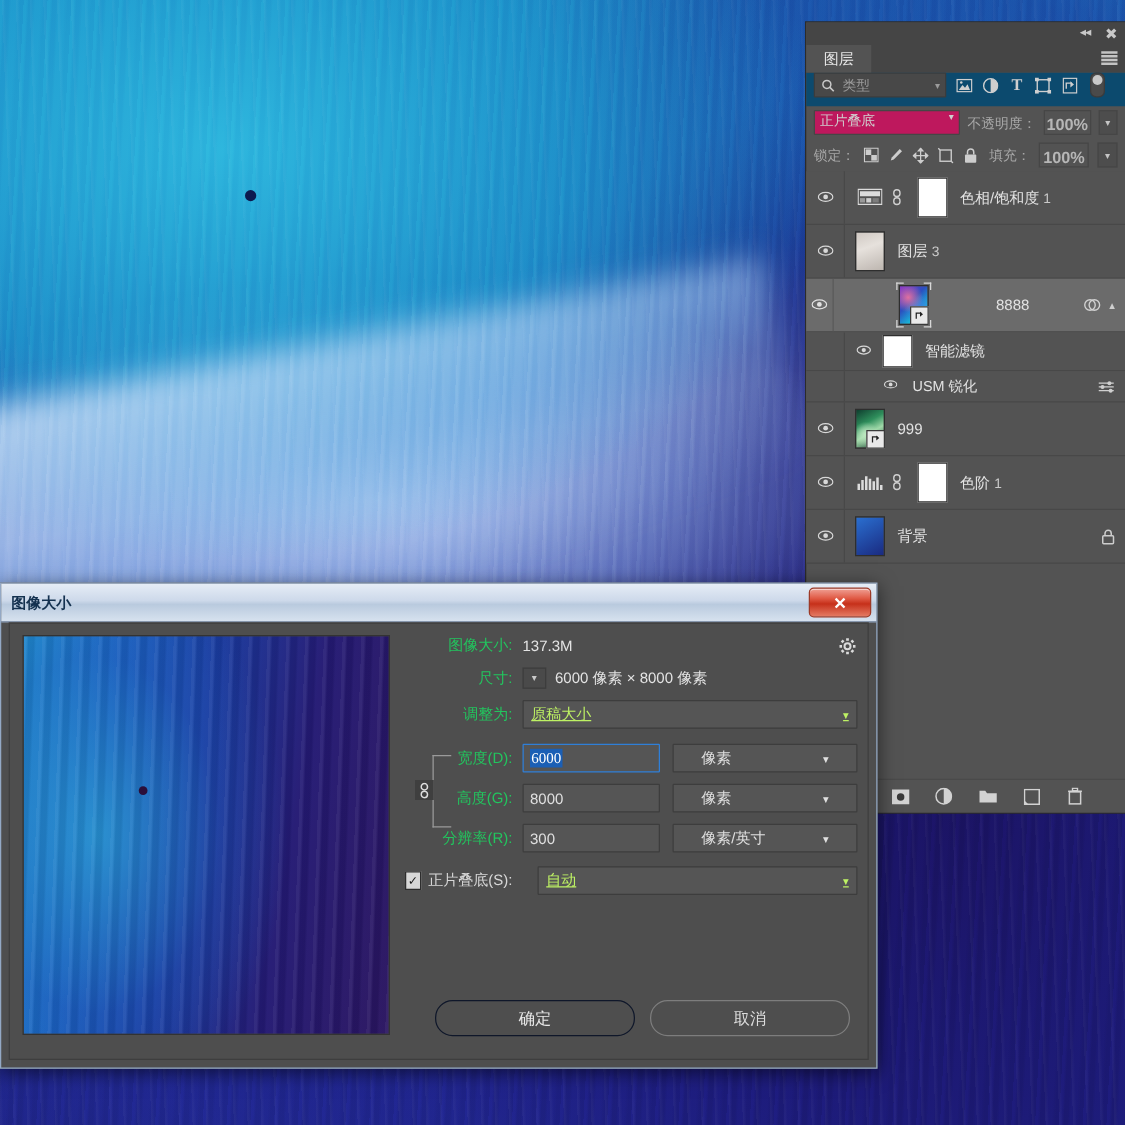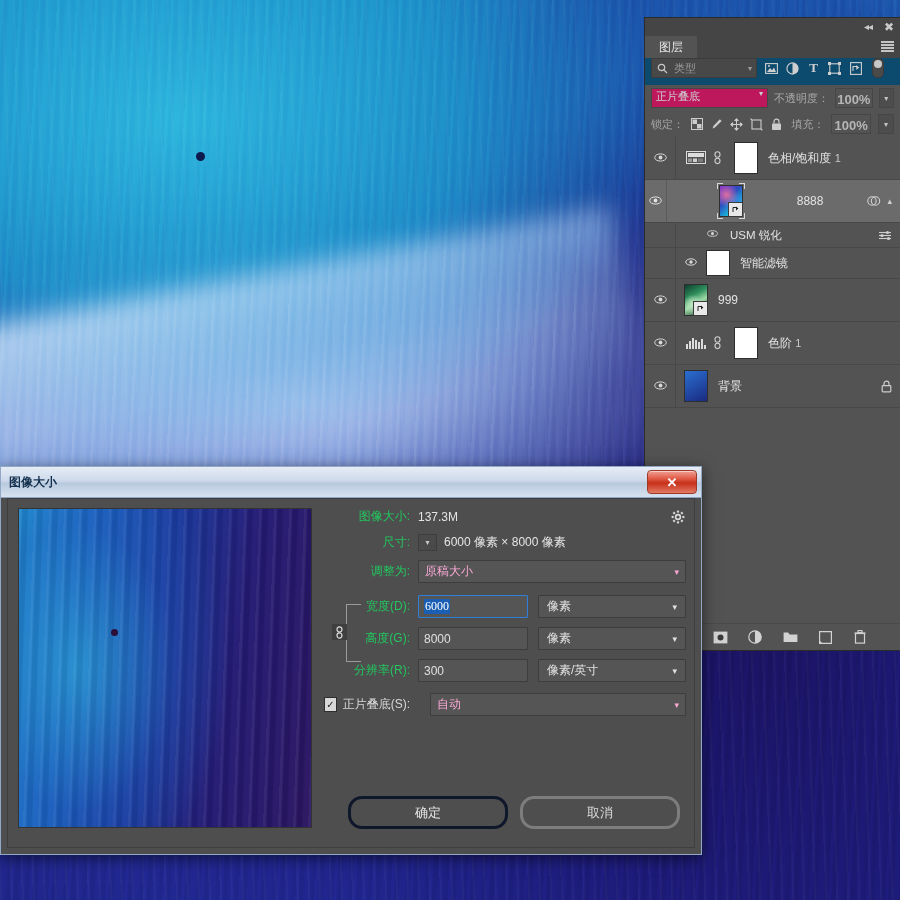--- a/index.html
+++ b/index.html
@@ -333,37 +333,37 @@
     display: inline-flex; align-items: center; justify-content: center; cursor: pointer;
   }
   .caret-btn {
     width: 17px; height: 15px; background: #4a4a4a; border: 1px solid #3d3d3d;
     display: inline-flex; align-items: center; justify-content: center;
     color: #c8c8c8; font-size: 8px; margin-right: 7px; cursor: pointer;
   }
   .sel-wide {
     flex: 1; height: 21px; background: #555; border: 1px solid #3d3d3d;
     display: flex; align-items: center; justify-content: space-between;
-    padding: 0 6px; color: #f9a8d4; font-size: 12px; border-radius: 1px;
+    padding: 0 6px; color: #bef264; font-size: 12px; border-radius: 1px; text-decoration: underline;
   }
   .input-box {
     width: 98px; height: 21px; background: #555; border: 1px solid #3d3d3d;
     display: flex; align-items: center; padding: 0 5px; color: #e0e0e0;
     font-size: 12px; border-radius: 1px;
   }
   .input-box.focused {
     border: 1px solid #2f7fd8; background: #555; font-family: Liberation Serif, serif;
   }
   .input-box.focused .ival {
     background: #1b5fb5; color: #fff; padding: 0 1px;
   }
   .unit-sel {
     margin-left: 10px; flex: 1; height: 21px; background: #555; border: 1px solid #3d3d3d;
     display: flex; align-items: center; justify-content: space-between;
-    padding: 0 8px; color: #e0e0e0; font-size: 12px; border-radius: 1px;
+    padding: 0 22px; color: #e0e0e0; font-size: 12px; border-radius: 1px;
   }
   .chain {
     position: absolute; left: 8px; top: 96px;
     width: 30px; height: 56px;
     display: flex; align-items: center;
   }
   .chain .bracket {
     position: absolute; left: 14px; top: 0; width: 14px; height: 56px;
     border: 1.4px solid #9a9a9a; border-right: none;
   }
@@ -377,21 +377,21 @@
     width: 13px; height: 13px; background: #d8d8d8; border: 1px solid #2e2e2e;
     display: inline-flex; align-items: center; justify-content: center;
     color: #1d1d1d; font-size: 10px; margin-right: 6px; cursor: pointer;
   }
   .btn-row {
     position: absolute; left: 340px; right: 14px; bottom: 18px;
     display: flex; gap: 12px;
   }
   .dbtn {
     flex: 1; height: 27px; border-radius: 14px;
-    background: #4e4e4e; border: 3px solid #0f172a;
+    background: #4e4e4e; border: 1px solid #0f172a;
     display: flex; align-items: center; justify-content: center;
     color: #e8e8e8; font-size: 13px; cursor: pointer;
   }
   .dbtn.secondary { border-color: #7d7d7d; color: #dcdcdc; }
 
   svg { display: block; }
 </style>
 </head>
 <body>
 
@@ -544,20 +544,35 @@
               <rect x="2" y="7.2" width="5" height="5.4" rx="2.5" fill="none" stroke="#d0d0d0" stroke-width="1.1"></rect>
             </svg>
         </span>
         <span class="thumb white narrow"></span>
         <span class="layer-name">
           <span>色相/饱和度</span>
           <span class="suffix">1</span>
         </span>
       </div>
 
+      <div class="layer-row">
+        <div class="eye-cell">
+          <span class="eye">
+            <svg width="13" height="9" viewBox="0 0 13 9">
+                <ellipse cx="6.5" cy="4.5" rx="5.8" ry="3.6" fill="none" stroke="#d8d8d8" stroke-width="1"></ellipse>
+                <circle cx="6.5" cy="4.5" r="1.9" fill="#d8d8d8"></circle>
+              </svg>
+          </span>
+        </div>
+        <span class="thumb narrow thumb-art-tex"></span>
+        <span class="layer-name">
+          <span>图层</span>
+          <span class="suffix">3</span>
+        </span>
+      </div>
 
       <div class="layer-row selected">
         <div class="eye-cell">
           <span class="eye">
             <svg width="13" height="9" viewBox="0 0 13 9">
                 <ellipse cx="6.5" cy="4.5" rx="5.8" ry="3.6" fill="none" stroke="#e2e2e2" stroke-width="1"></ellipse>
                 <circle cx="6.5" cy="4.5" r="1.9" fill="#e2e2e2"></circle>
               </svg>
           </span>
         </div>
@@ -583,20 +598,36 @@
           <span>
             <svg width="14" height="12" viewBox="0 0 14 12">
                 <circle cx="5" cy="6" r="4.2" fill="none" stroke="#d2d2d2" stroke-width="1.1"></circle>
                 <circle cx="8.5" cy="6" r="4.2" fill="none" stroke="#d2d2d2" stroke-width="1.1"></circle>
               </svg>
           </span>
           <span style="font-size:9px;color:#cfcfcf;">▴</span>
         </span>
       </div>
 
+      <div class="layer-row sub" style="height:30px;">
+        <div class="eye-cell" style="width:30px;border-right:1px solid #484848;"></div>
+        <div style="width:30px;display:flex;align-items:center;justify-content:center;">
+          <span class="eye">
+            <svg width="12" height="8" viewBox="0 0 12 8">
+                <ellipse cx="6" cy="4" rx="5.3" ry="3.2" fill="none" stroke="#d8d8d8" stroke-width="1"></ellipse>
+                <circle cx="6" cy="4" r="1.7" fill="#d8d8d8"></circle>
+              </svg>
+          </span>
+        </div>
+        <span class="thumb white" style="width:22px;height:24px;margin-left:0;"></span>
+        <span class="layer-name">
+          <span>智能滤镜</span>
+        </span>
+      </div>
+
       <div class="layer-row sub" style="height:24px;">
         <div class="eye-cell" style="width:30px;border-right:1px solid #484848;"></div>
         <div style="width:44px;display:flex;align-items:center;justify-content:flex-end;padding-right:4px;">
           <span class="eye">
             <svg width="11" height="7" viewBox="0 0 11 7">
                 <ellipse cx="5.5" cy="3.5" rx="4.9" ry="2.8" fill="none" stroke="#d8d8d8" stroke-width="0.9"></ellipse>
                 <circle cx="5.5" cy="3.5" r="1.5" fill="#d8d8d8"></circle>
               </svg>
           </span>
         </div>
@@ -607,36 +638,20 @@
           <span>
             <svg width="14" height="11" viewBox="0 0 14 11">
                 <line x1="1" y1="2.5" x2="13" y2="2.5" stroke="#cfcfcf" stroke-width="1.1"></line>
                 <line x1="1" y1="5.5" x2="13" y2="5.5" stroke="#cfcfcf" stroke-width="1.1"></line>
                 <line x1="1" y1="8.5" x2="13" y2="8.5" stroke="#cfcfcf" stroke-width="1.1"></line>
                 <circle cx="9.5" cy="2.5" r="1.6" fill="#cfcfcf"></circle>
                 <circle cx="4" cy="5.5" r="1.6" fill="#cfcfcf"></circle>
                 <circle cx="10.5" cy="8.5" r="1.6" fill="#cfcfcf"></circle>
               </svg>
           </span>
-        </span>
-      </div>
-
-      <div class="layer-row sub" style="height:30px;">
-        <div class="eye-cell" style="width:30px;border-right:1px solid #484848;"></div>
-        <div style="width:30px;display:flex;align-items:center;justify-content:center;">
-          <span class="eye">
-            <svg width="12" height="8" viewBox="0 0 12 8">
-                <ellipse cx="6" cy="4" rx="5.3" ry="3.2" fill="none" stroke="#d8d8d8" stroke-width="1"></ellipse>
-                <circle cx="6" cy="4" r="1.7" fill="#d8d8d8"></circle>
-              </svg>
-          </span>
-        </div>
-        <span class="thumb white" style="width:22px;height:24px;margin-left:0;"></span>
-        <span class="layer-name">
-          <span>智能滤镜</span>
         </span>
       </div>
 
       <div class="layer-row">
         <div class="eye-cell">
           <span class="eye">
             <svg width="13" height="9" viewBox="0 0 13 9">
                 <ellipse cx="6.5" cy="4.5" rx="5.8" ry="3.6" fill="none" stroke="#d8d8d8" stroke-width="1"></ellipse>
                 <circle cx="6.5" cy="4.5" r="1.9" fill="#d8d8d8"></circle>
               </svg>

